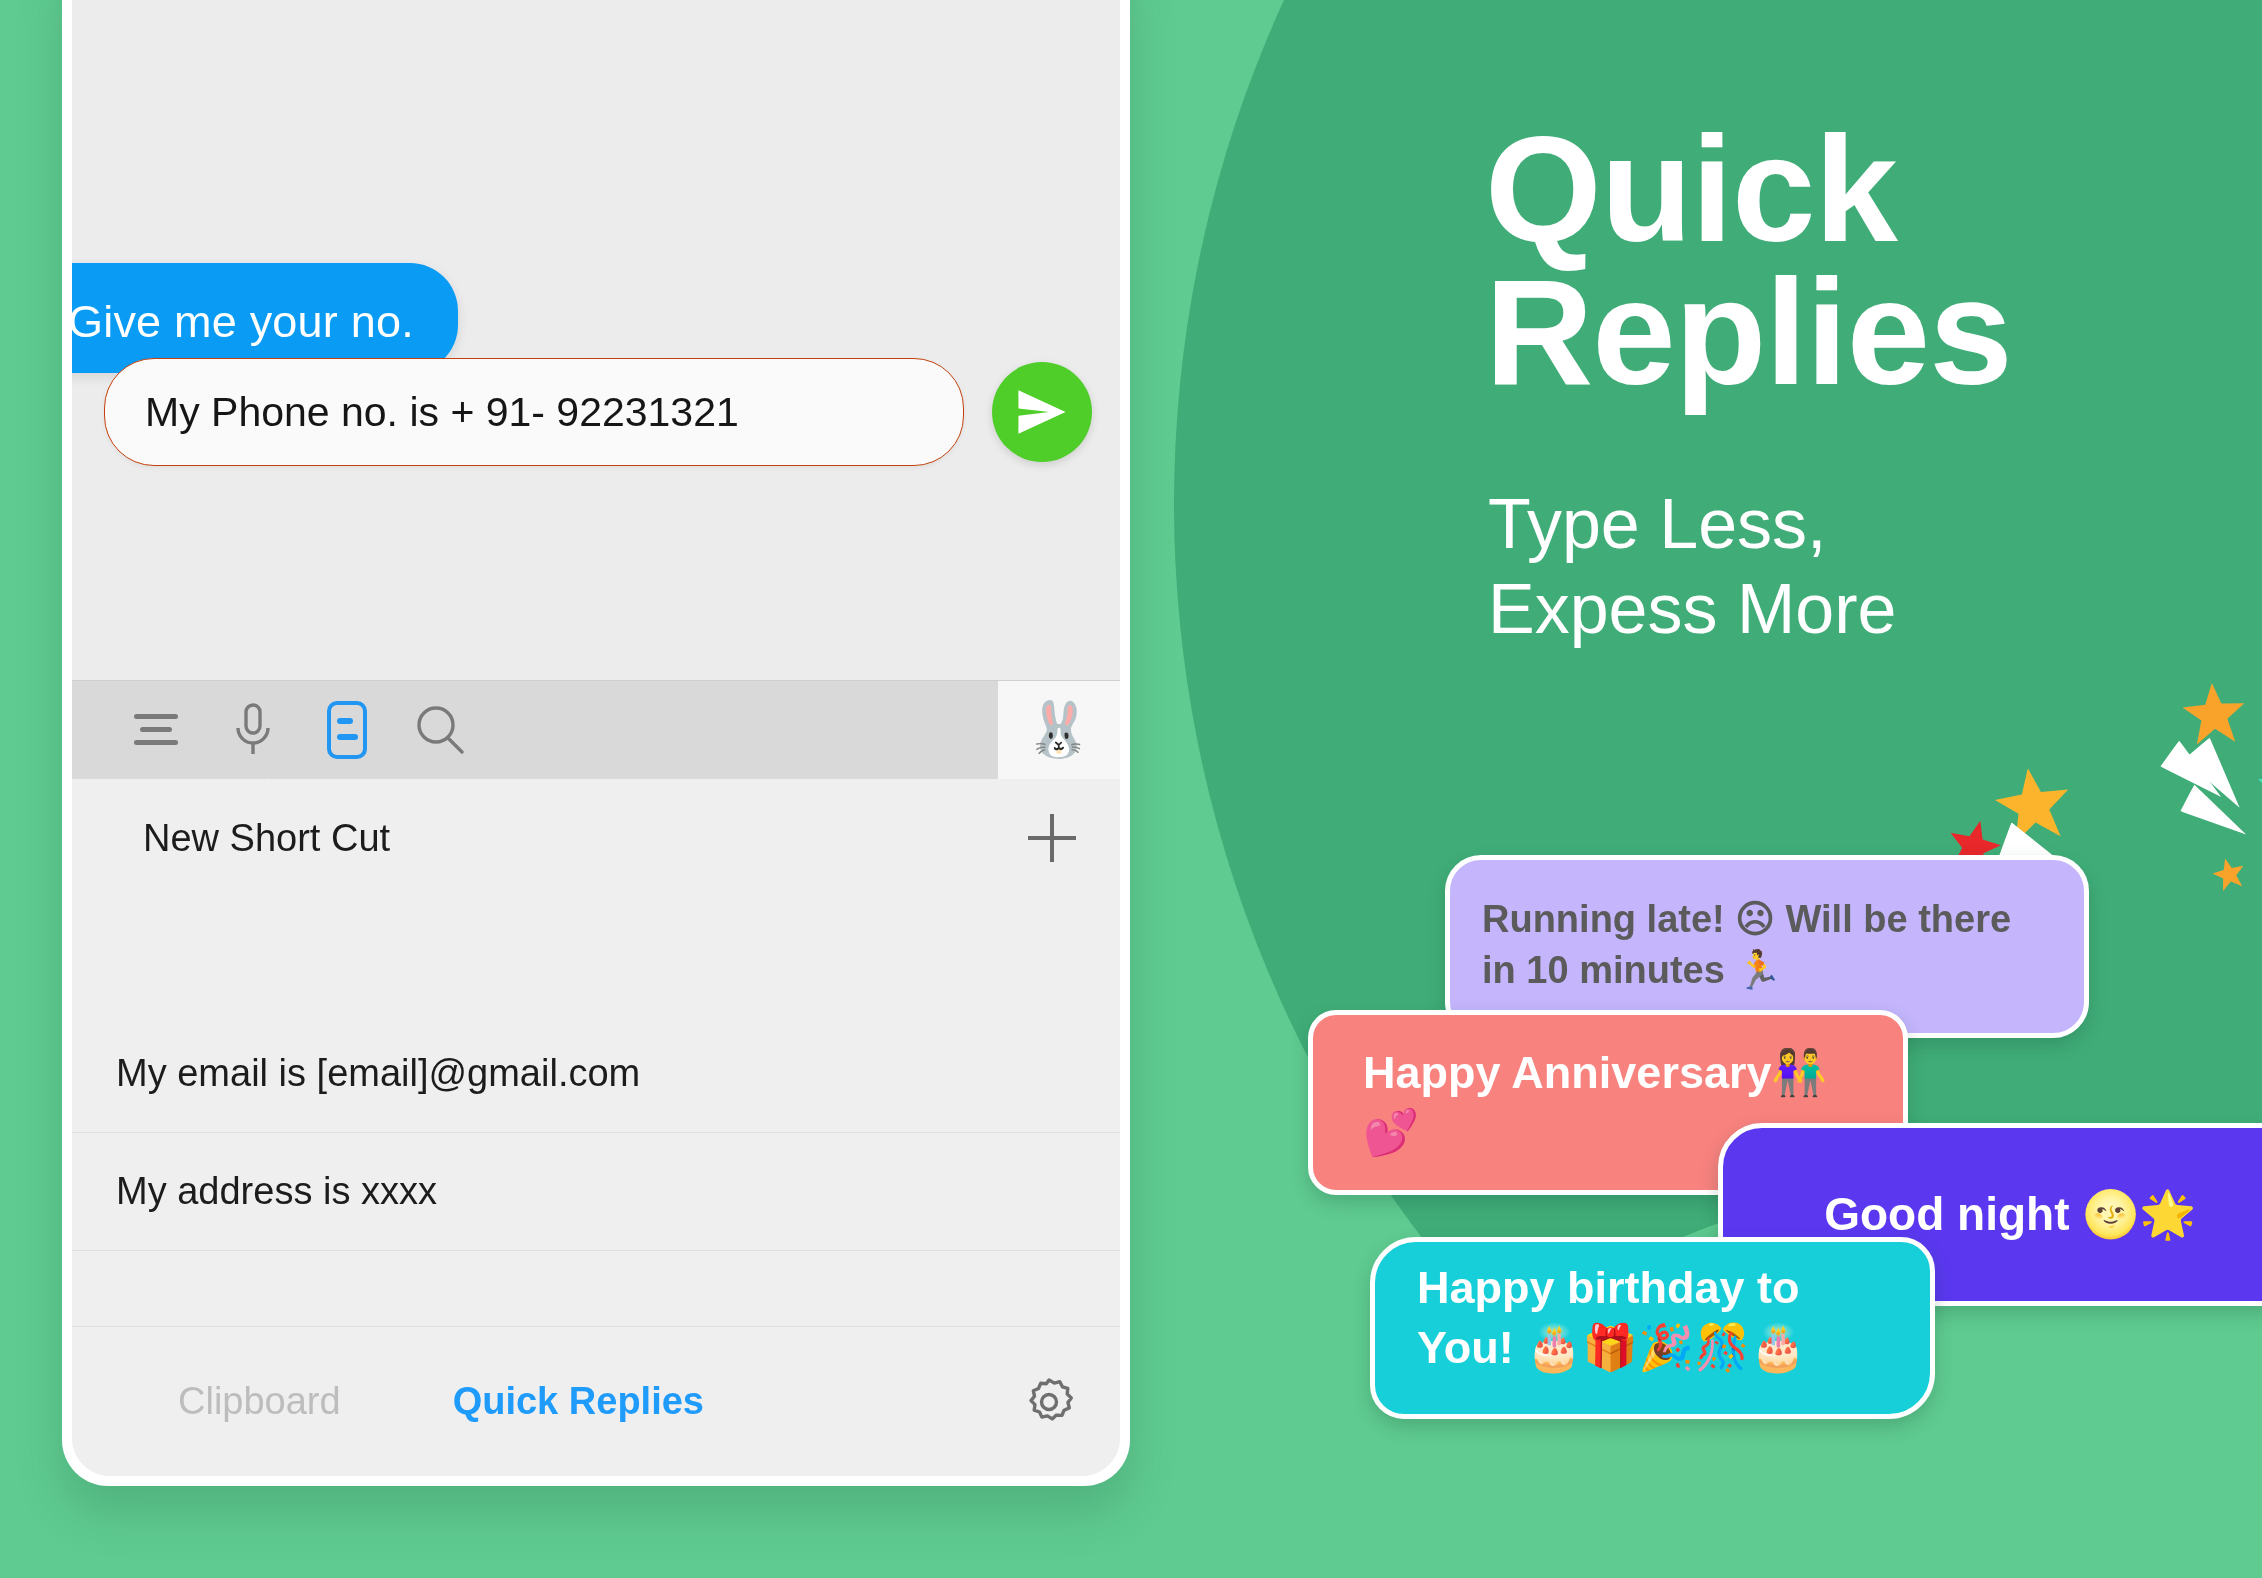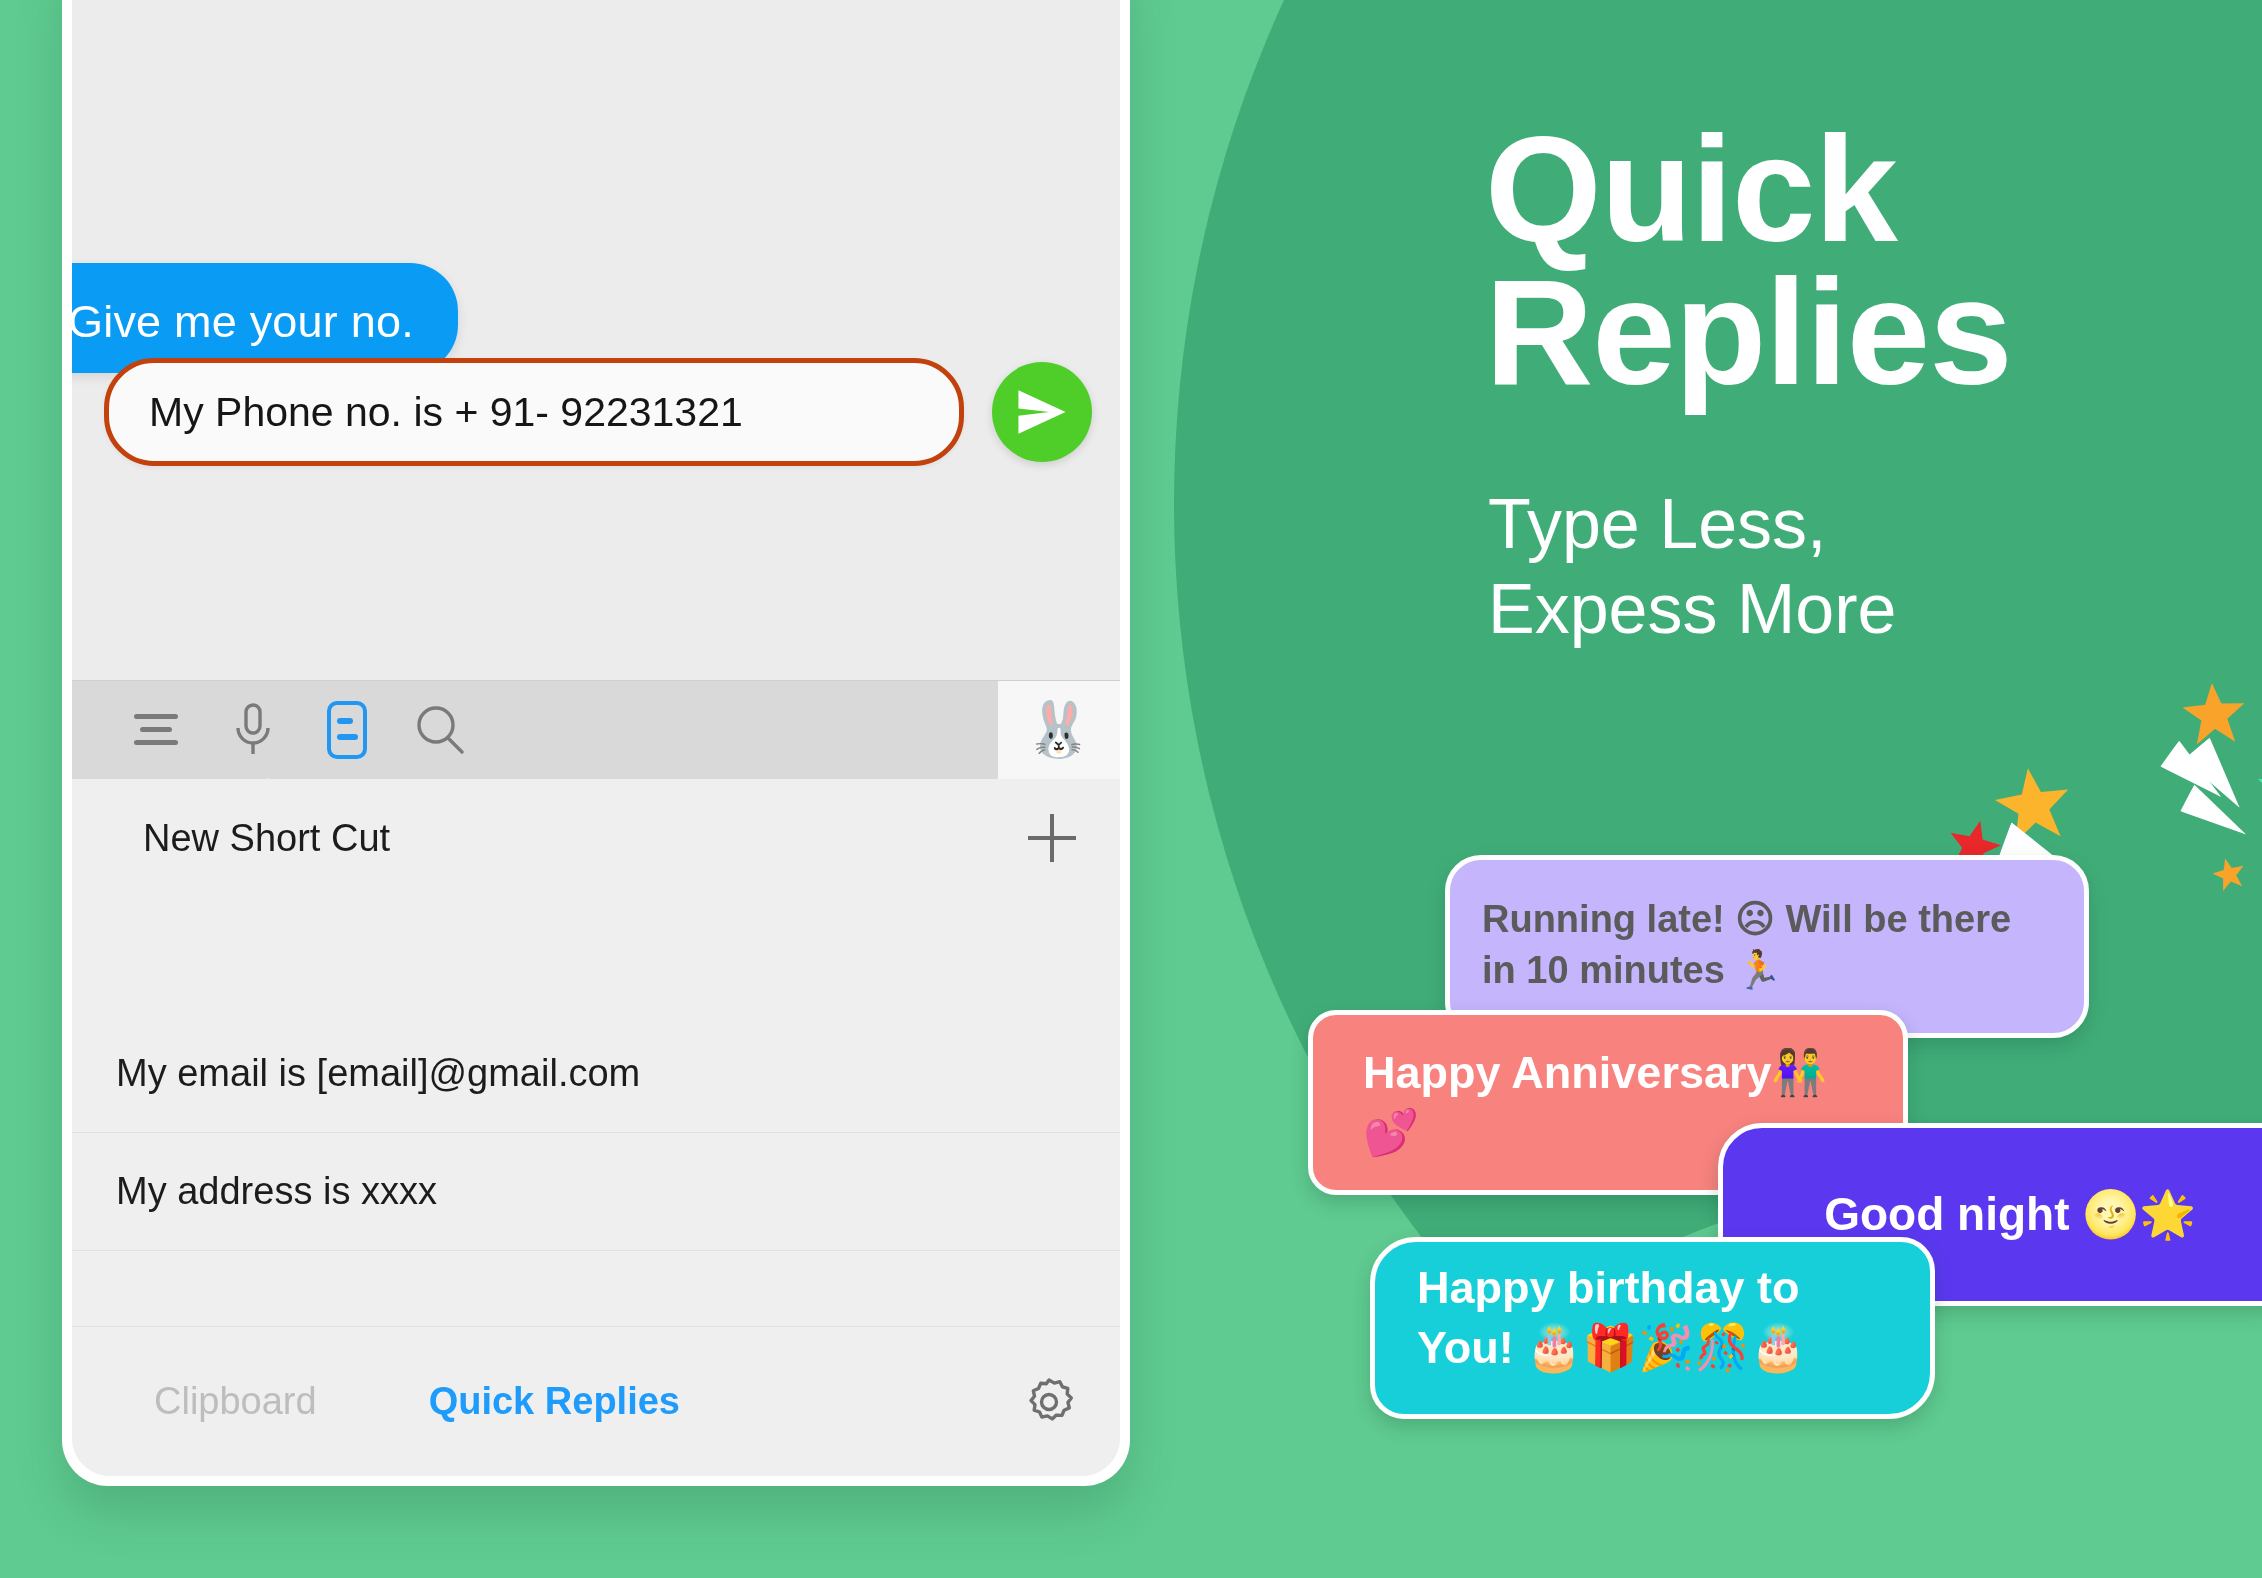--- a/index.html
+++ b/index.html
@@ -74,21 +74,21 @@
   }
 
   .compose {
     position:absolute;
     left:32px; right:28px; top:408px;
     display:flex; align-items:center; gap:28px;
   }
   .compose-input {
     flex:1;
     background:#fafafa;
-    border:5px solid #c2410c;
+    border:1px solid #c2410c;
     border-radius:50px;
     height:108px;
     display:flex; align-items:center;
     padding:0 40px;
     font-size:41px;
     color:#161616;
     white-space:nowrap;
     overflow:hidden;
     box-shadow:0 2px 5px rgba(0,0,0,.05);
   }
@@ -175,21 +175,21 @@
     height:150px;
     display:flex; align-items:center;
     border-top:1px solid #e0e0e0;
     padding:0 44px 0 0;
   }
   .qr-tab {
     font-size:38px;
     cursor:pointer;
     white-space:nowrap;
   }
-  .tab-clipboard { color:#bdbdbd; margin-left:82px; }
+  .tab-clipboard { color:#bdbdbd; margin-left:106px; }
   .tab-quick { color:#1E9BFB; font-weight:bold; margin-left:112px; }
   .gear-wrap { margin-left:auto; cursor:pointer; display:flex; }
   .gear-wrap svg { display:block; }
 
   
   .promo { position:absolute; left:1460px; top:0; width:882px; height:1578px; }
 
   .promo-title {
     position:absolute; left:25px; top:118px;
     color:#ffffff;

